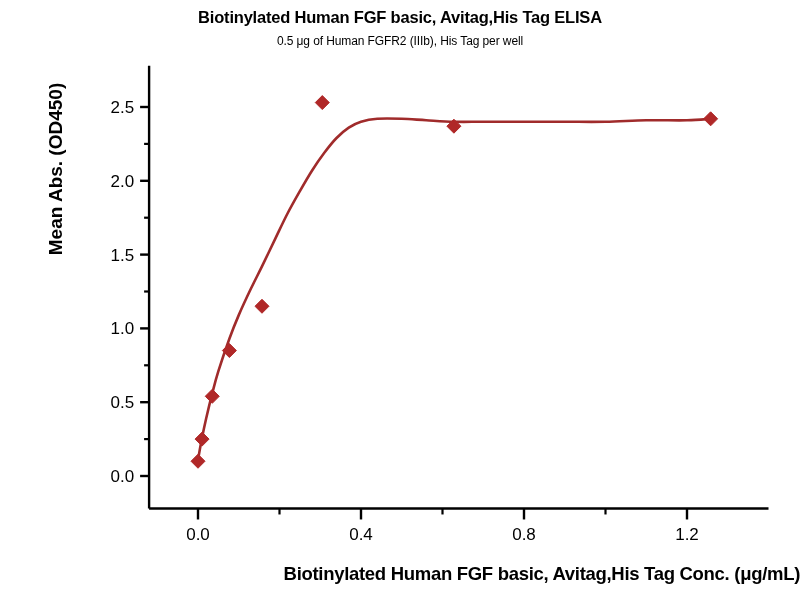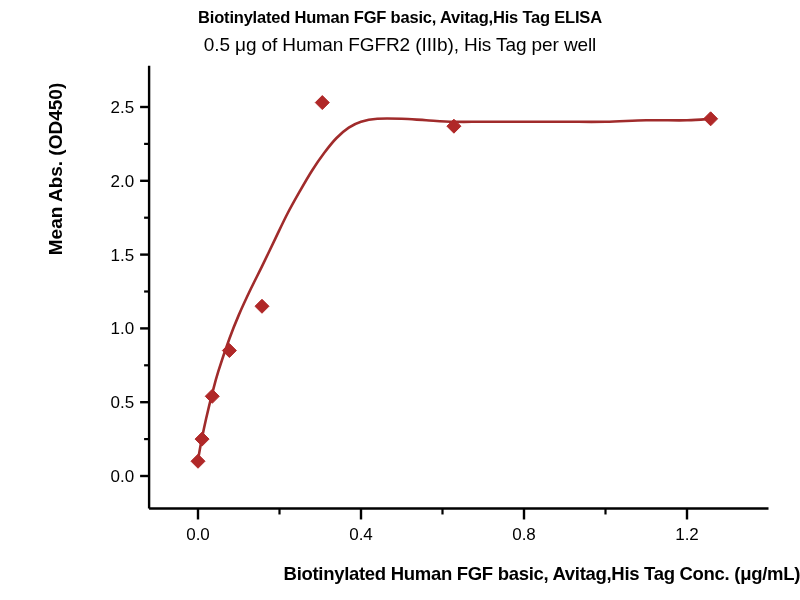--- a/index.html
+++ b/index.html
@@ -29,21 +29,21 @@
     font-weight: bold;
     color: #000000;
     letter-spacing: -0.2px;
   }
   .subtitle {
     position: absolute;
     left: 0;
     top: 34px;
     width: 800px;
     text-align: center;
-    font-size: 19px;
+    font-size: 12px;
     font-weight: normal;
     color: #000000;
     letter-spacing: -0.1px;
   }
   .ylabel {
     position: absolute;
     left: -94px;
     top: 158px;
     width: 300px;
     text-align: center;

